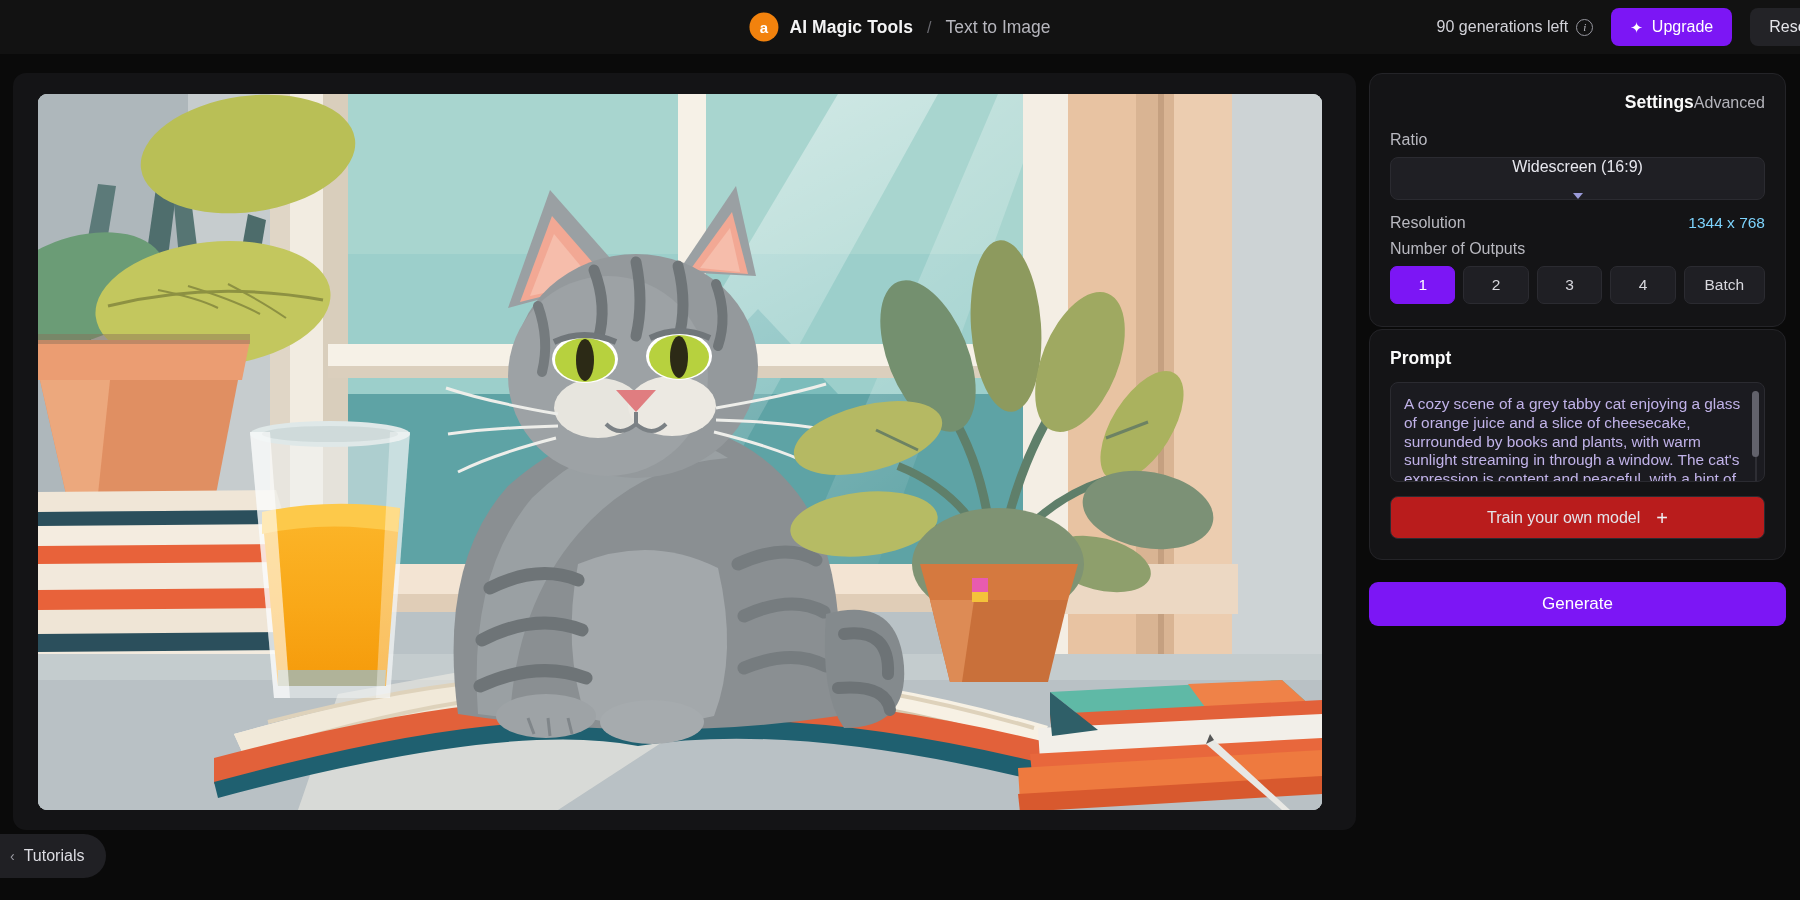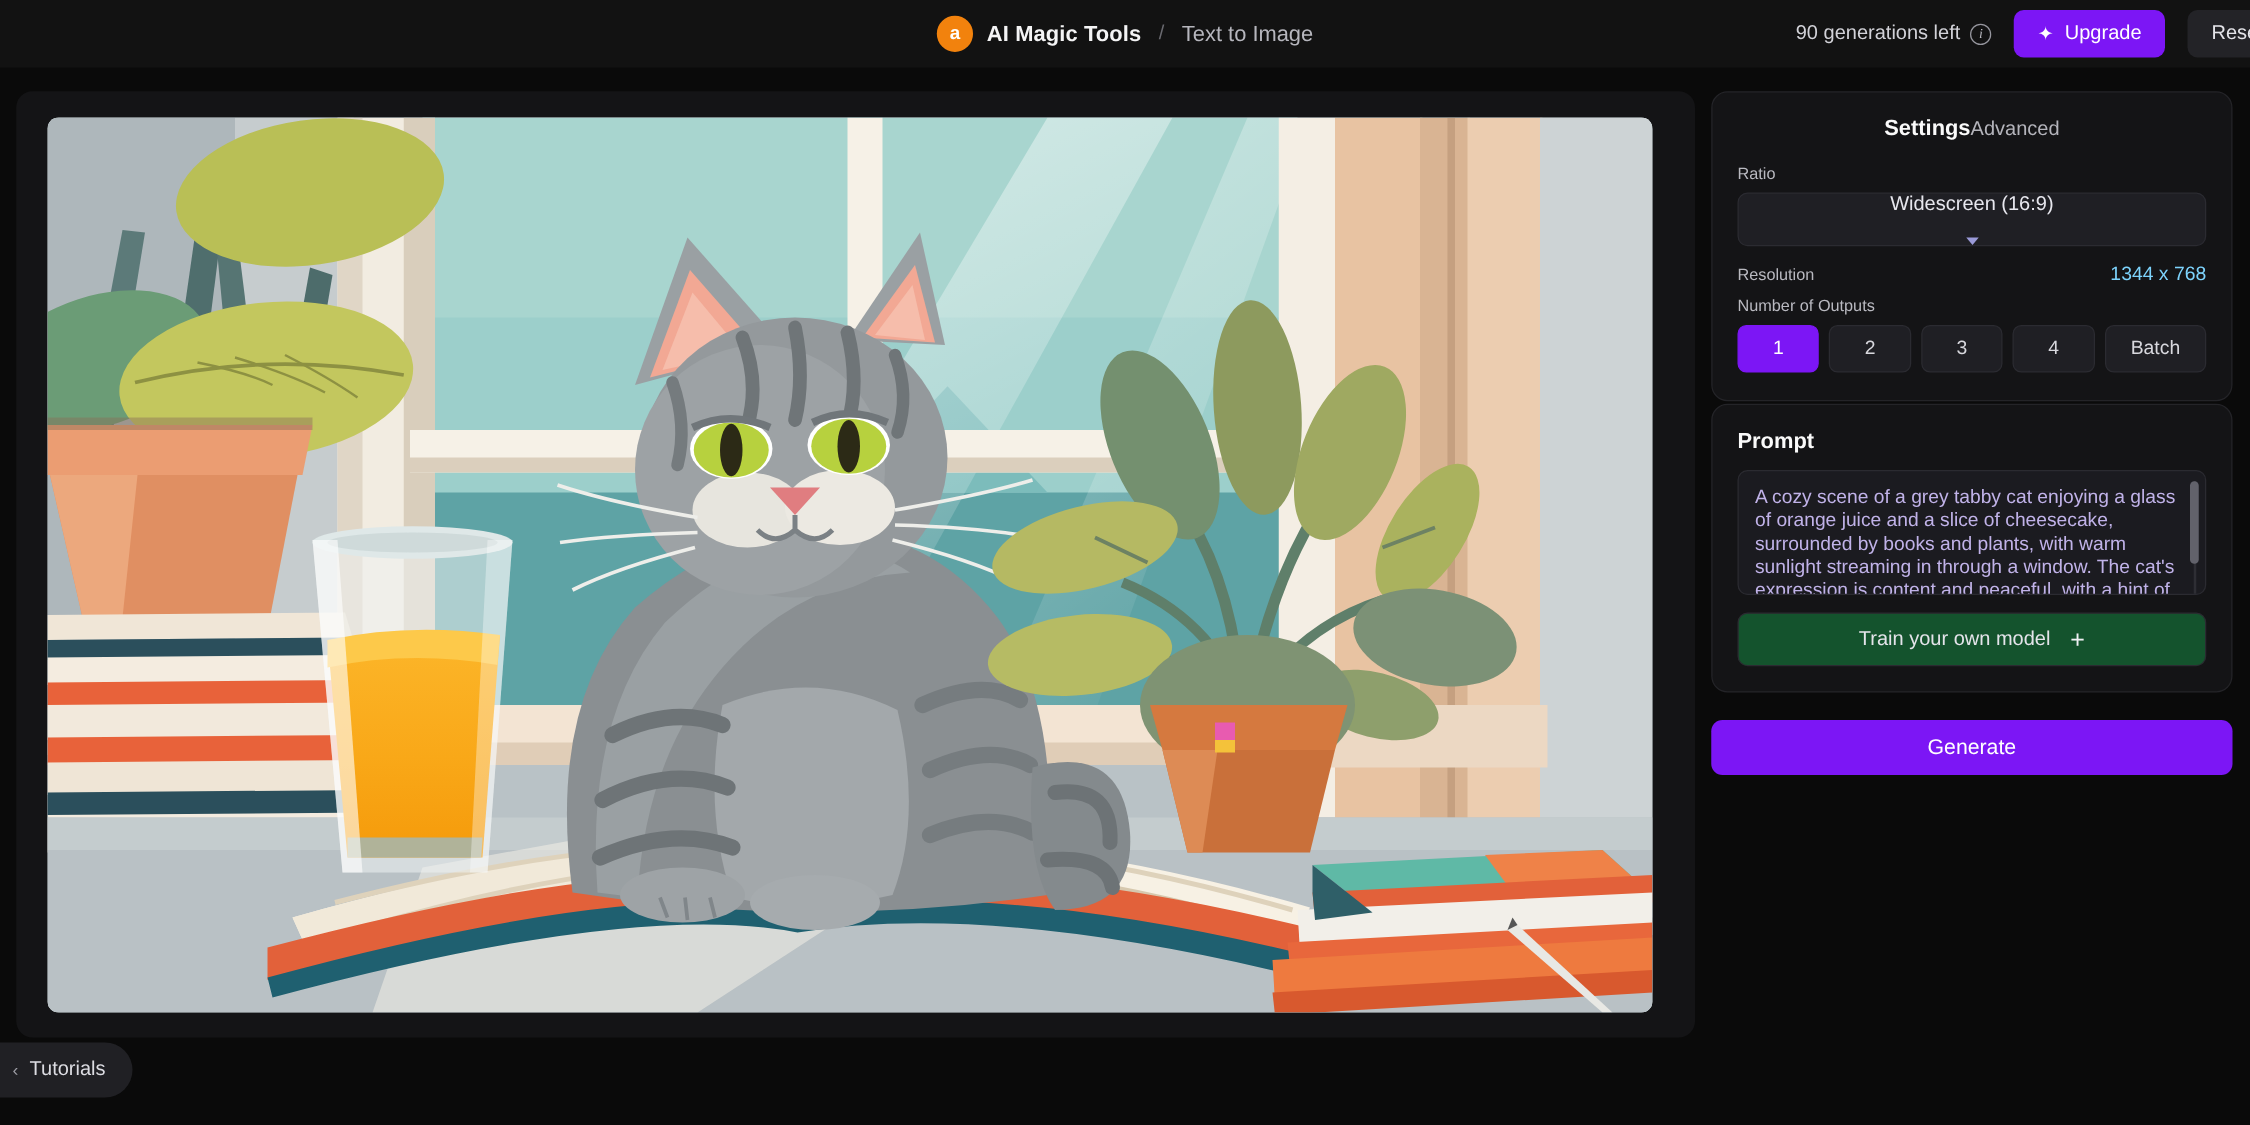--- a/index.html
+++ b/index.html
@@ -74,27 +74,27 @@
 
   
   #rail { position: absolute; left: 1369px; top: 73px; width: 417px; }
 
   .card {
     background: #141416; border: 1px solid #242428;
     border-radius: 13px; padding: 18px 20px 22px 20px;
   }
 
   #settings-head {
-    display: flex; align-items: baseline; justify-content: center;
+    display: flex; align-items: baseline; justify-content: flex-end;
     margin-bottom: 18px;
   }
   #settings-title { color: #fafafa; font-size: 17.5px; font-weight: 700; }
   #advanced-link { color: #b4b4bb; font-size: 16px; cursor: pointer; }
 
-  .field-label { color: #b9b9c0; font-size: 13px; margin-bottom: 8px; }
+  .field-label { color: #b9b9c0; font-size: 16px; margin-bottom: 8px; }
   .label-row { display: flex; justify-content: space-between; align-items: baseline; margin-bottom: 8px; }
   .label-row .val { color: #7dd3fc; font-size: 15.5px; }
 
   .select {
     height: 43px; background: #1f1f24; border: 1px solid #2b2b31;
     border-radius: 8px; display: flex; align-items: center;
     padding: 0 14px; justify-content: space-between;
     margin-bottom: 14px; cursor: pointer; flex-direction: column;
   }
   .select .sel-val { color: #e7e7ee; font-size: 16px; }
@@ -134,21 +134,21 @@
   }
   #cursor-dot {
     position: absolute; left: 316px; top: 99px;
     width: 15px; height: 15px; border-radius: 50%;
     background: #5b6df0; border: 2px solid #ffffff;
     display: flex; align-items: center; justify-content: center;
     color: #fff; font-size: 11px; line-height: 1; font-weight: 700;
   }
   #train-btn {
     margin-top: 14px; height: 43px; width: 100%;
-    background: #14532d; border: 1px solid #2b2b31; border-radius: 8px;
+    background: #b91c1c; border: 1px solid #2b2b31; border-radius: 8px;
     color: #e4e4ea; font-size: 16px; font-family: inherit; cursor: pointer;
     display: flex; align-items: center; justify-content: center; gap: 16px;
   }
   #train-btn .plus { font-size: 20px; line-height: 1; color: #efeff3; }
 
   #generate-btn {
     margin-top: 22px; width: 100%; height: 44px;
     background: #7c16f5; color: #ffffff; border: none; border-radius: 9px;
     font-size: 17px; font-weight: 500; font-family: inherit; cursor: pointer;
   }

